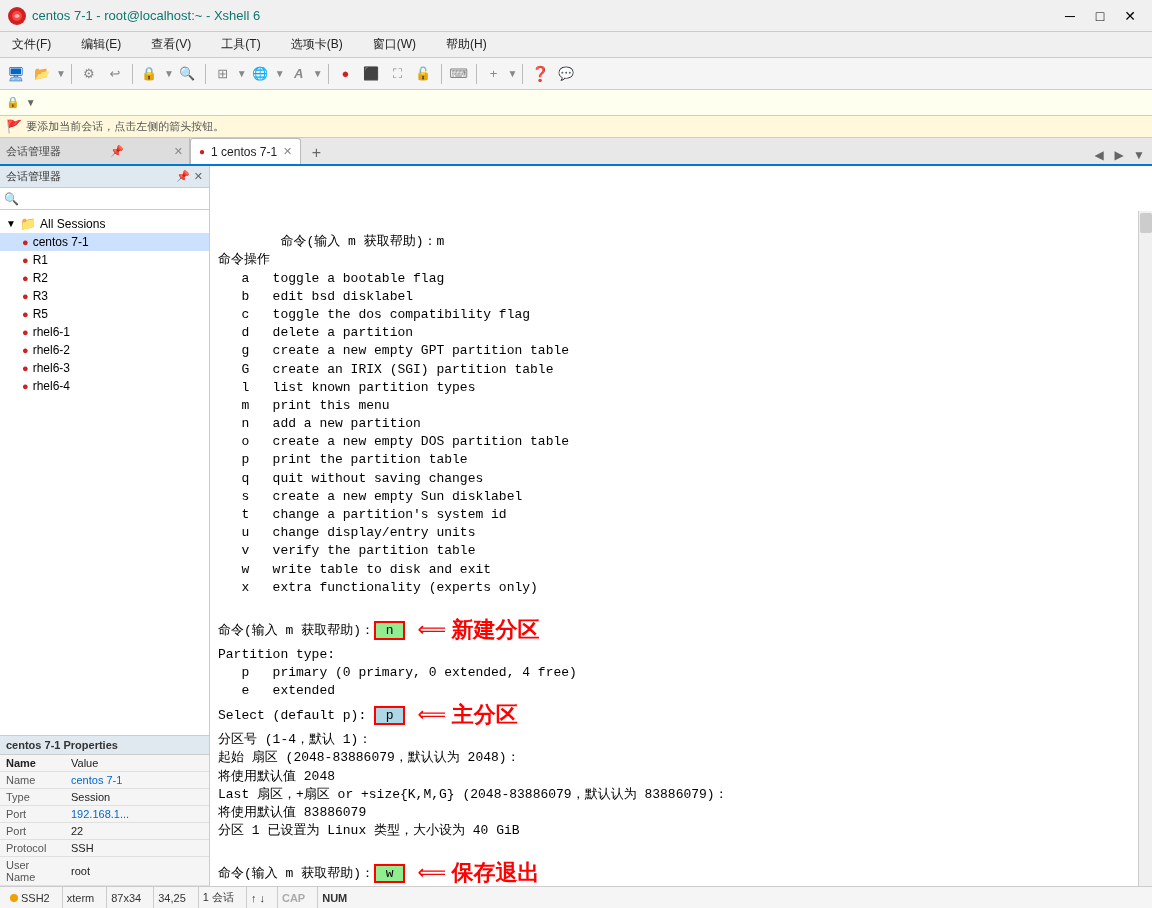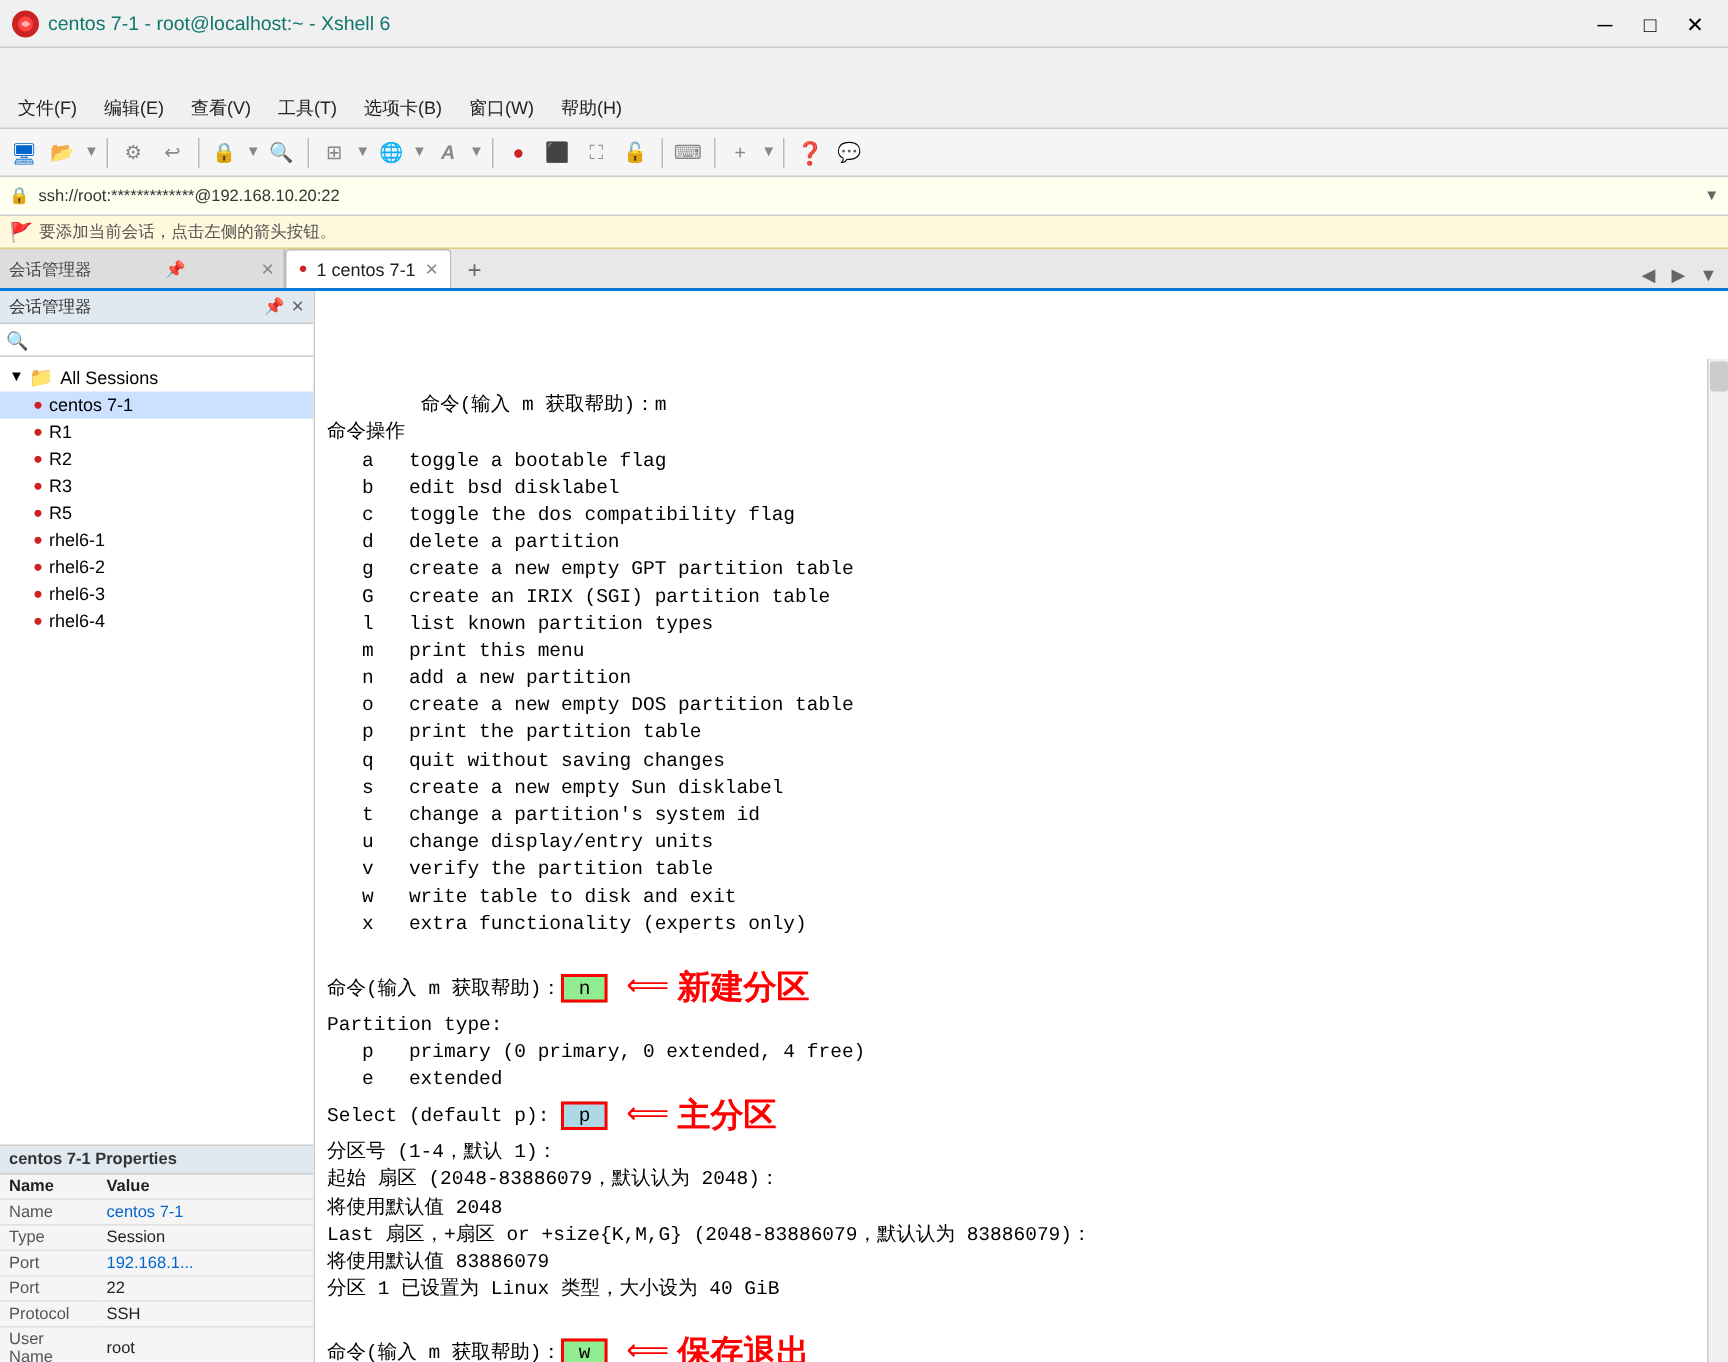--- a/index.html
+++ b/index.html
@@ -22,22 +22,21 @@
     .title-btn { width: 28px; height: 22px; border: none; background: transparent; cursor: pointer; font-size: 14px; display: flex; align-items: center; justify-content: center; }
 
     
     #menubar {
       height: 26px;
       background: #f0f0f0;
       display: flex;
       align-items: center;
       padding: 0 4px;
       border-bottom: 1px solid #ccc;
-      gap: 2px;
-      margin-top: 28px;
+      gap: 14px;
     }
     .menu-item { padding: 2px 8px; font-size: 12px; cursor: pointer; color: #222; }
 
     
     #toolbar {
       height: 32px;
       background: #f5f5f5;
       display: flex;
       align-items: center;
       padding: 0 4px;
@@ -248,21 +247,20 @@
   <button class="tb-btn">
       <span style="color:#2266cc;font-size:15px;">❓</span>
     </button>
   <button class="tb-btn">
       <span style="color:#888;font-size:13px;">💬</span>
     </button>
 </div>
 
 <div id="addressbar">
   <span class="lock-icon">🔒</span>
-  <span id="address-text">ssh://root:*************@192.168.10.20:22</span>
   <span class="dropdown-arrow">▼</span>
 </div>
 
 <div id="infobar">
   <span class="flag-icon">🚩</span>
   <span>要添加当前会话，点击左侧的箭头按钮。</span>
 </div>
 
 <div id="tabbar">
   <div class="tab-session-panel">
@@ -342,21 +340,21 @@
         </div>
       </div>
     </div>
 
     <div id="properties">
       <div id="props-title">centos 7-1 Properties</div>
       <table id="props-table">
         <tbody>
             <tr>
           <td style="font-weight:bold;color:#222;">Name</td>
-          <td style="font-weight:bold;color:#222;">Value</td>
+          <td style="font-weight:normal;color:#222;">Value</td>
         </tr>
         <tr>
           <td>Name</td>
           <td style="color:#0066cc;">centos 7-1</td>
         </tr>
         <tr>
           <td>Type</td>
           <td>Session</td>
         </tr>
         <tr>

